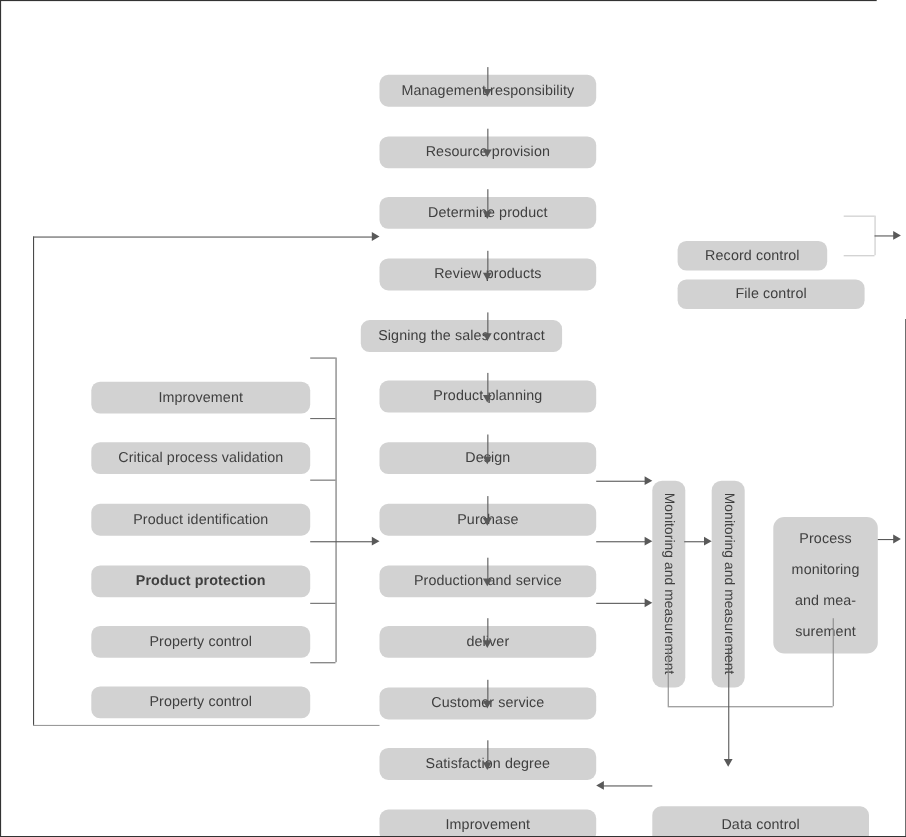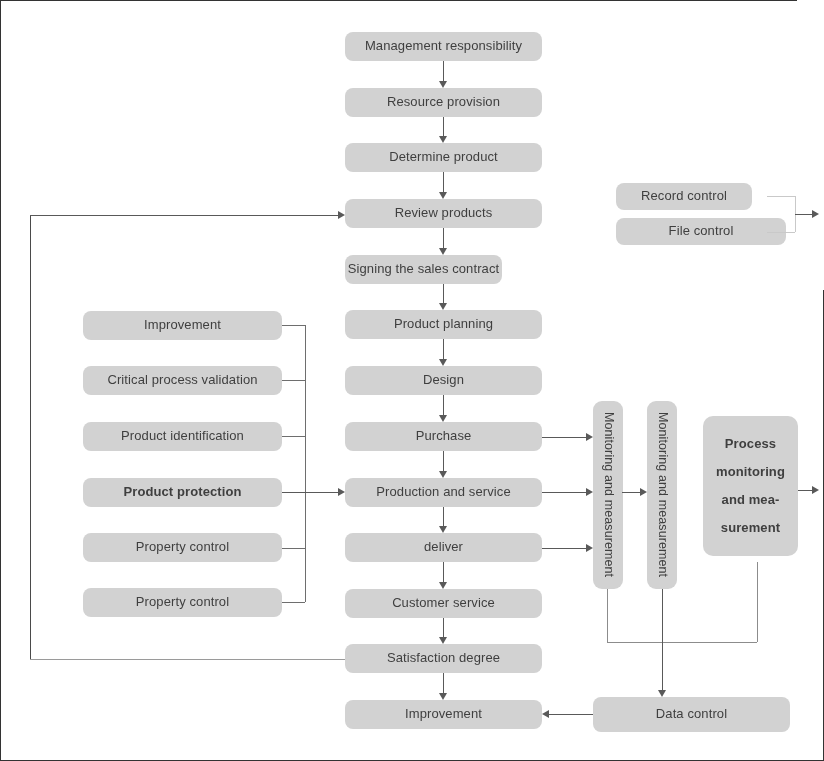--- a/index.html
+++ b/index.html
@@ -16,20 +16,21 @@
     border-radius:8px;
     color:#3f3f3f;
     font-size:13px;
     display:flex;
     align-items:center;
     justify-content:center;
     text-align:center;
     line-height:1.25;
     letter-spacing:0.1px;
     box-sizing:border-box;
+    margin-top:36px;
   }
   .node.v{
     writing-mode:vertical-rl;
     font-size:12.5px;
     border-radius:9px;
   }
   .node.multi{
     white-space:pre-line;
     line-height:2.15;
     border-radius:10px;
@@ -41,40 +42,40 @@
   .head.down {border-left:4px solid transparent;border-right:4px solid transparent;border-top:7px solid #595959;}
 </style>
 </head>
 <body>
 
 <div id="canvas">
     <div class="node" style="left: 345px; top: 32px; width: 197px; height: 29px;">Management responsibility</div>
     <div class="node" style="left: 345px; top: 88px; width: 197px; height: 29px;">Resource provision</div>
     <div class="node" style="left: 345px; top: 143px; width: 197px; height: 29px;">Determine product</div>
     <div class="node" style="left: 345px; top: 199px; width: 197px; height: 29px;">Review products</div>
-    <div class="node" style="left: 345px; top: 255px; width: 157px; height: 29px;">Signing the sales contract</div>
+    <div class="node" style="left: 328px; top: 255px; width: 183px; height: 29px;">Signing the sales contract</div>
     <div class="node" style="left: 345px; top: 310px; width: 197px; height: 29px;">Product planning</div>
     <div class="node" style="left: 345px; top: 366px; width: 197px; height: 29px;">Design</div>
     <div class="node" style="left: 345px; top: 422px; width: 197px; height: 29px;">Purchase</div>
     <div class="node" style="left: 345px; top: 478px; width: 197px; height: 29px; text-align: right;">Production and service</div>
     <div class="node" style="left: 345px; top: 533px; width: 197px; height: 29px;">deliver</div>
     <div class="node" style="left: 345px; top: 589px; width: 197px; height: 29px;">Customer service</div>
     <div class="node" style="left: 345px; top: 644px; width: 197px; height: 29px;">Satisfaction degree</div>
     <div class="node" style="left: 345px; top: 700px; width: 197px; height: 29px;">Improvement</div>
     <div class="node" style="left: 83px; top: 311px; width: 199px; height: 29px;">Improvement</div>
     <div class="node" style="left: 83px; top: 366px; width: 199px; height: 29px;">Critical process validation</div>
     <div class="node" style="left: 83px; top: 422px; width: 199px; height: 29px;">Product identification</div>
     <div class="node" style="left: 83px; top: 478px; width: 199px; height: 29px; font-weight: bold;">Product protection</div>
     <div class="node" style="left: 83px; top: 533px; width: 199px; height: 29px;">Property control</div>
     <div class="node" style="left: 83px; top: 588px; width: 199px; height: 29px;">Property control</div>
     <div class="node" style="left: 616px; top: 183px; width: 136px; height: 27px;">Record control</div>
     <div class="node" style="left: 616px; top: 218px; width: 170px; height: 27px;">File control</div>
     <div class="node v" style="left: 593px; top: 401px; width: 30px; height: 188px;">Monitoring and measurement</div>
     <div class="node v" style="left: 647px; top: 401px; width: 30px; height: 188px;">Monitoring and measurement</div>
-    <div class="node multi" style="left: 703px; top: 416px; width: 95px; height: 140px; font-weight: bold;">Process
+    <div class="node multi" style="left: 703px; top: 434px; width: 95px; height: 124px;">Process
 monitoring
 and mea-
 surement</div>
     <div class="node" style="left: 593px; top: 697px; width: 197px; height: 35px;">Data control</div>
     <div class="seg" style="left: 30px; top: 215px; width: 1px; height: 444px; background: rgb(74, 74, 74);"></div>
     <div class="seg" style="left: 30px; top: 659px; width: 315px; height: 1px; background: rgb(154, 154, 154);"></div>
     <div class="seg" style="left: 305px; top: 325px; width: 1px; height: 277px; background: rgb(110, 110, 110);"></div>
     <div class="seg" style="left: 282px; top: 325px; width: 23px; height: 1px; background: rgb(110, 110, 110);"></div>
     <div class="seg" style="left: 282px; top: 380px; width: 23px; height: 1px; background: rgb(110, 110, 110);"></div>
     <div class="seg" style="left: 282px; top: 436px; width: 23px; height: 1px; background: rgb(110, 110, 110);"></div>

